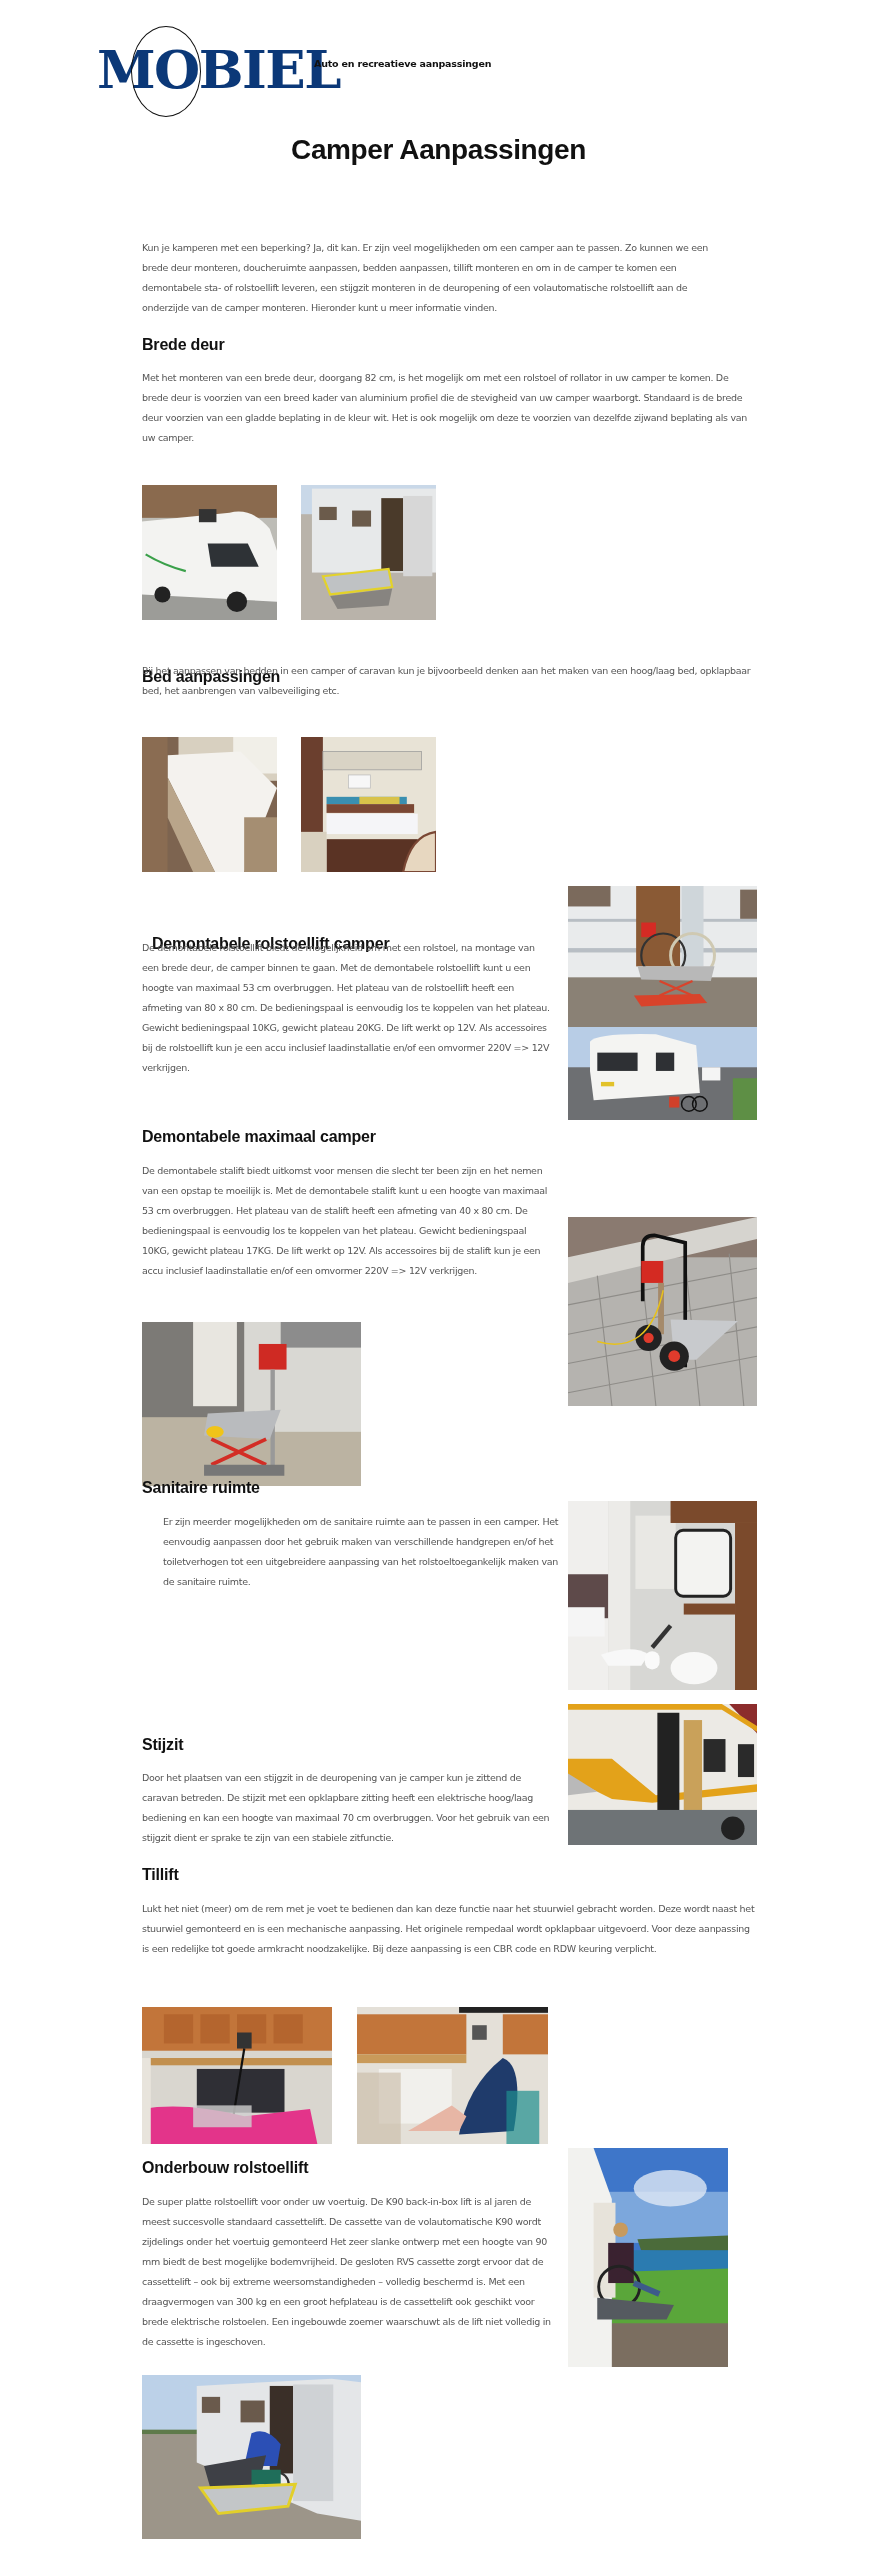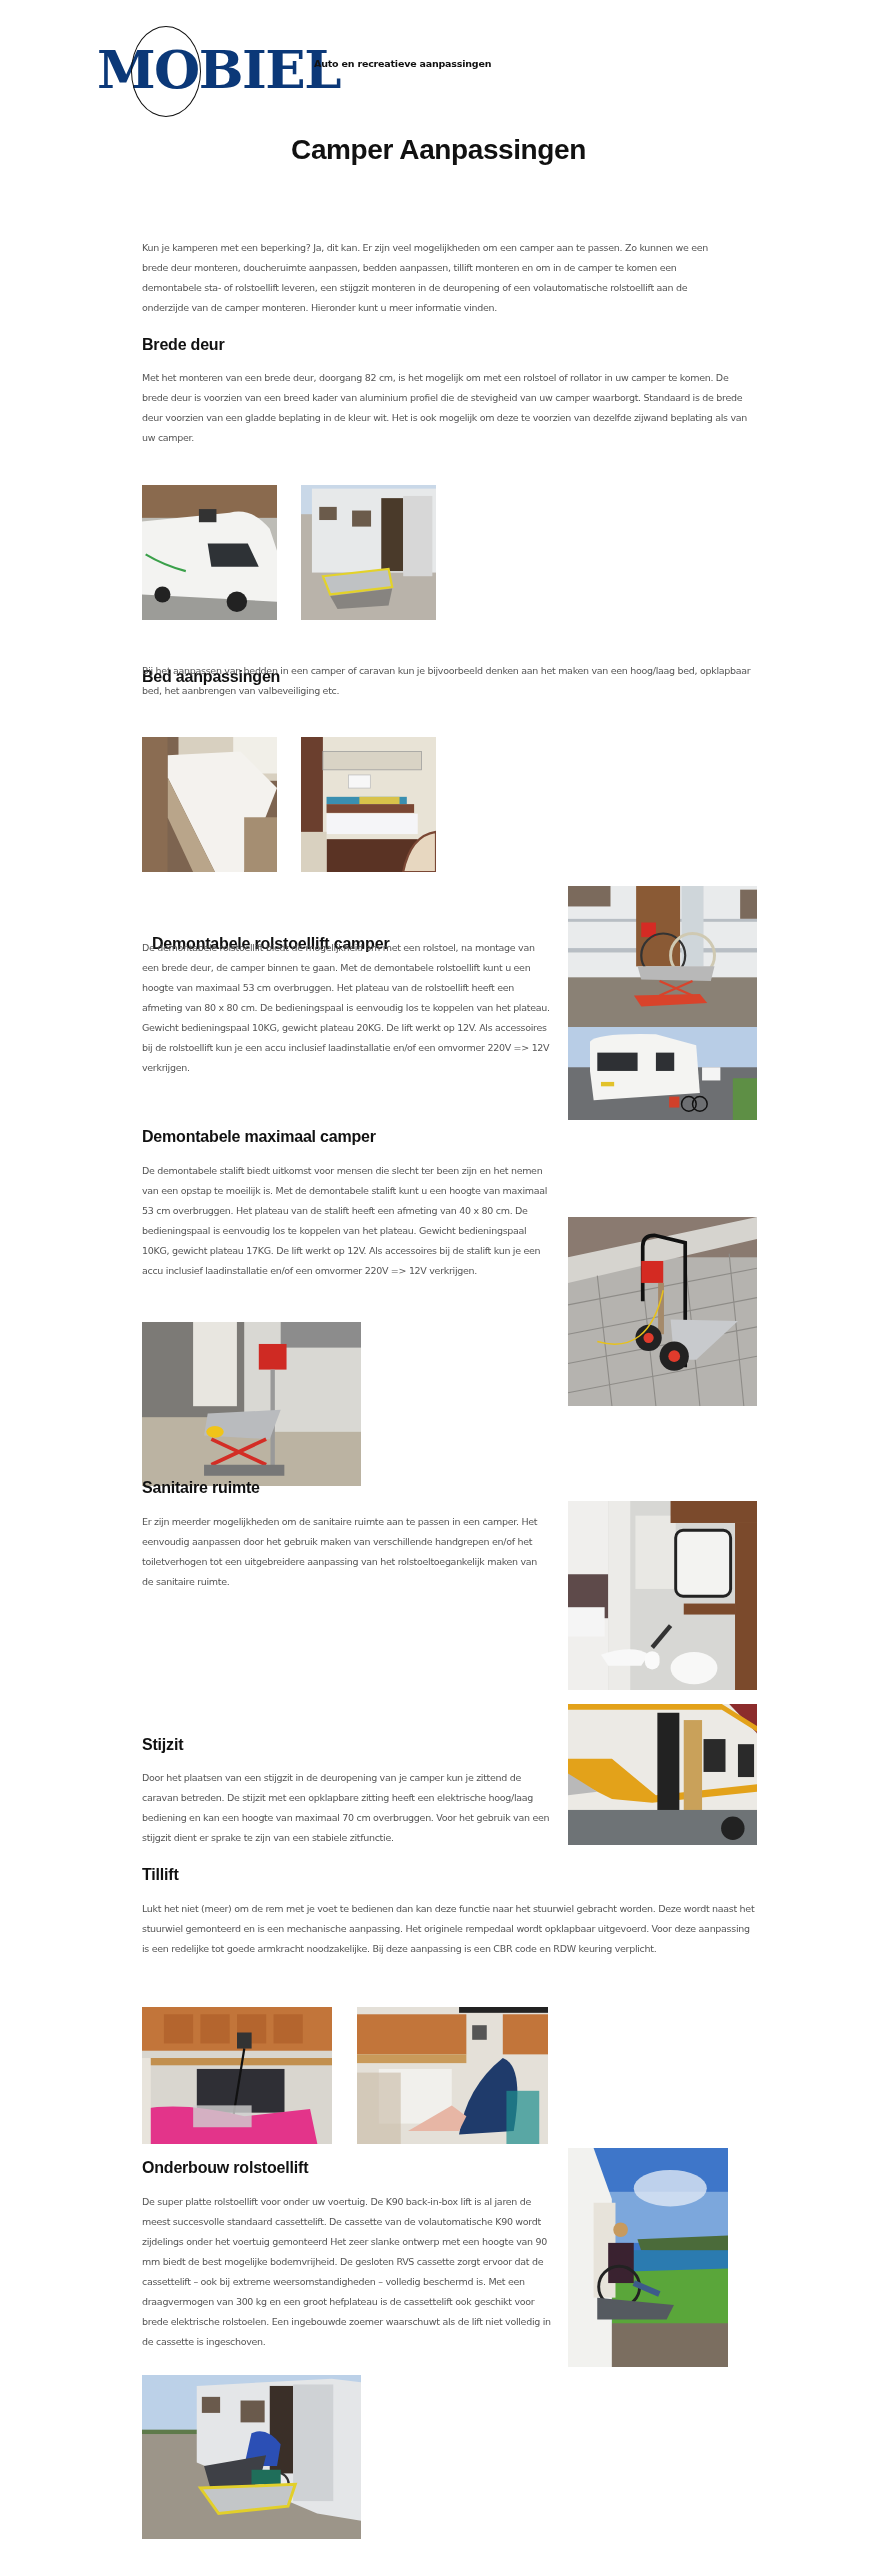--- a/index.html
+++ b/index.html
@@ -187,21 +187,21 @@
     <rect x="160" y="30" width="38" height="35" fill="#cf2a23"></rect>
     <rect x="176" y="65" width="6" height="140" fill="#999"></rect>
     <path d="M90 125 L190 120 L175 160 L85 155 Z" fill="#b9bbbe"></path>
     <path d="M95 160 L170 195 M170 160 L95 195" stroke="#d32d25" stroke-width="5"></path>
     <rect x="85" y="195" width="110" height="15" fill="#777"></rect>
     <ellipse cx="100" cy="150" rx="12" ry="8" fill="#f0c419"></ellipse>
   </svg>
 </div>
 
 <h2 class="h2" style="top:1479px;">Sanitaire ruimte</h2>
-<p class="para" style="top:1512px; width:409px; line-height:20px;">Er zijn meerder mogelijkheden om de sanitaire ruimte aan te passen in een camper. Het eenvoudig aanpassen door het gebruik maken van verschillende handgrepen en/of het toiletverhogen tot een uitgebreidere aanpassing van het rolstoeltoegankelijk maken van de sanitaire ruimte.</p>
+<p class="para" style="top:1512px; width:409px; line-height:20px;margin-left:21px;">Er zijn meerder mogelijkheden om de sanitaire ruimte aan te passen in een camper. Het eenvoudig aanpassen door het gebruik maken van verschillende handgrepen en/of het toiletverhogen tot een uitgebreidere aanpassing van het rolstoeltoegankelijk maken van de sanitaire ruimte.</p>
 
 <div class="img" style="left:568px; top:1501px; width:189px; height:189px;">
   <svg viewBox="0 0 258 258" preserveAspectRatio="none">
     <rect width="258" height="258" fill="#d7d7d4"></rect>
     <rect x="0" y="0" width="55" height="258" fill="#f0efed"></rect>
     <rect x="0" y="100" width="55" height="60" fill="#5e4a4a"></rect>
     <rect x="0" y="145" width="50" height="40" fill="#f5f5f5"></rect>
     <rect x="55" y="0" width="30" height="258" fill="#ecebe8"></rect>
     <rect x="92" y="20" width="55" height="100" fill="#e9e8e4"></rect>
     <rect x="140" y="0" width="118" height="30" fill="#7b4a2c"></rect>

